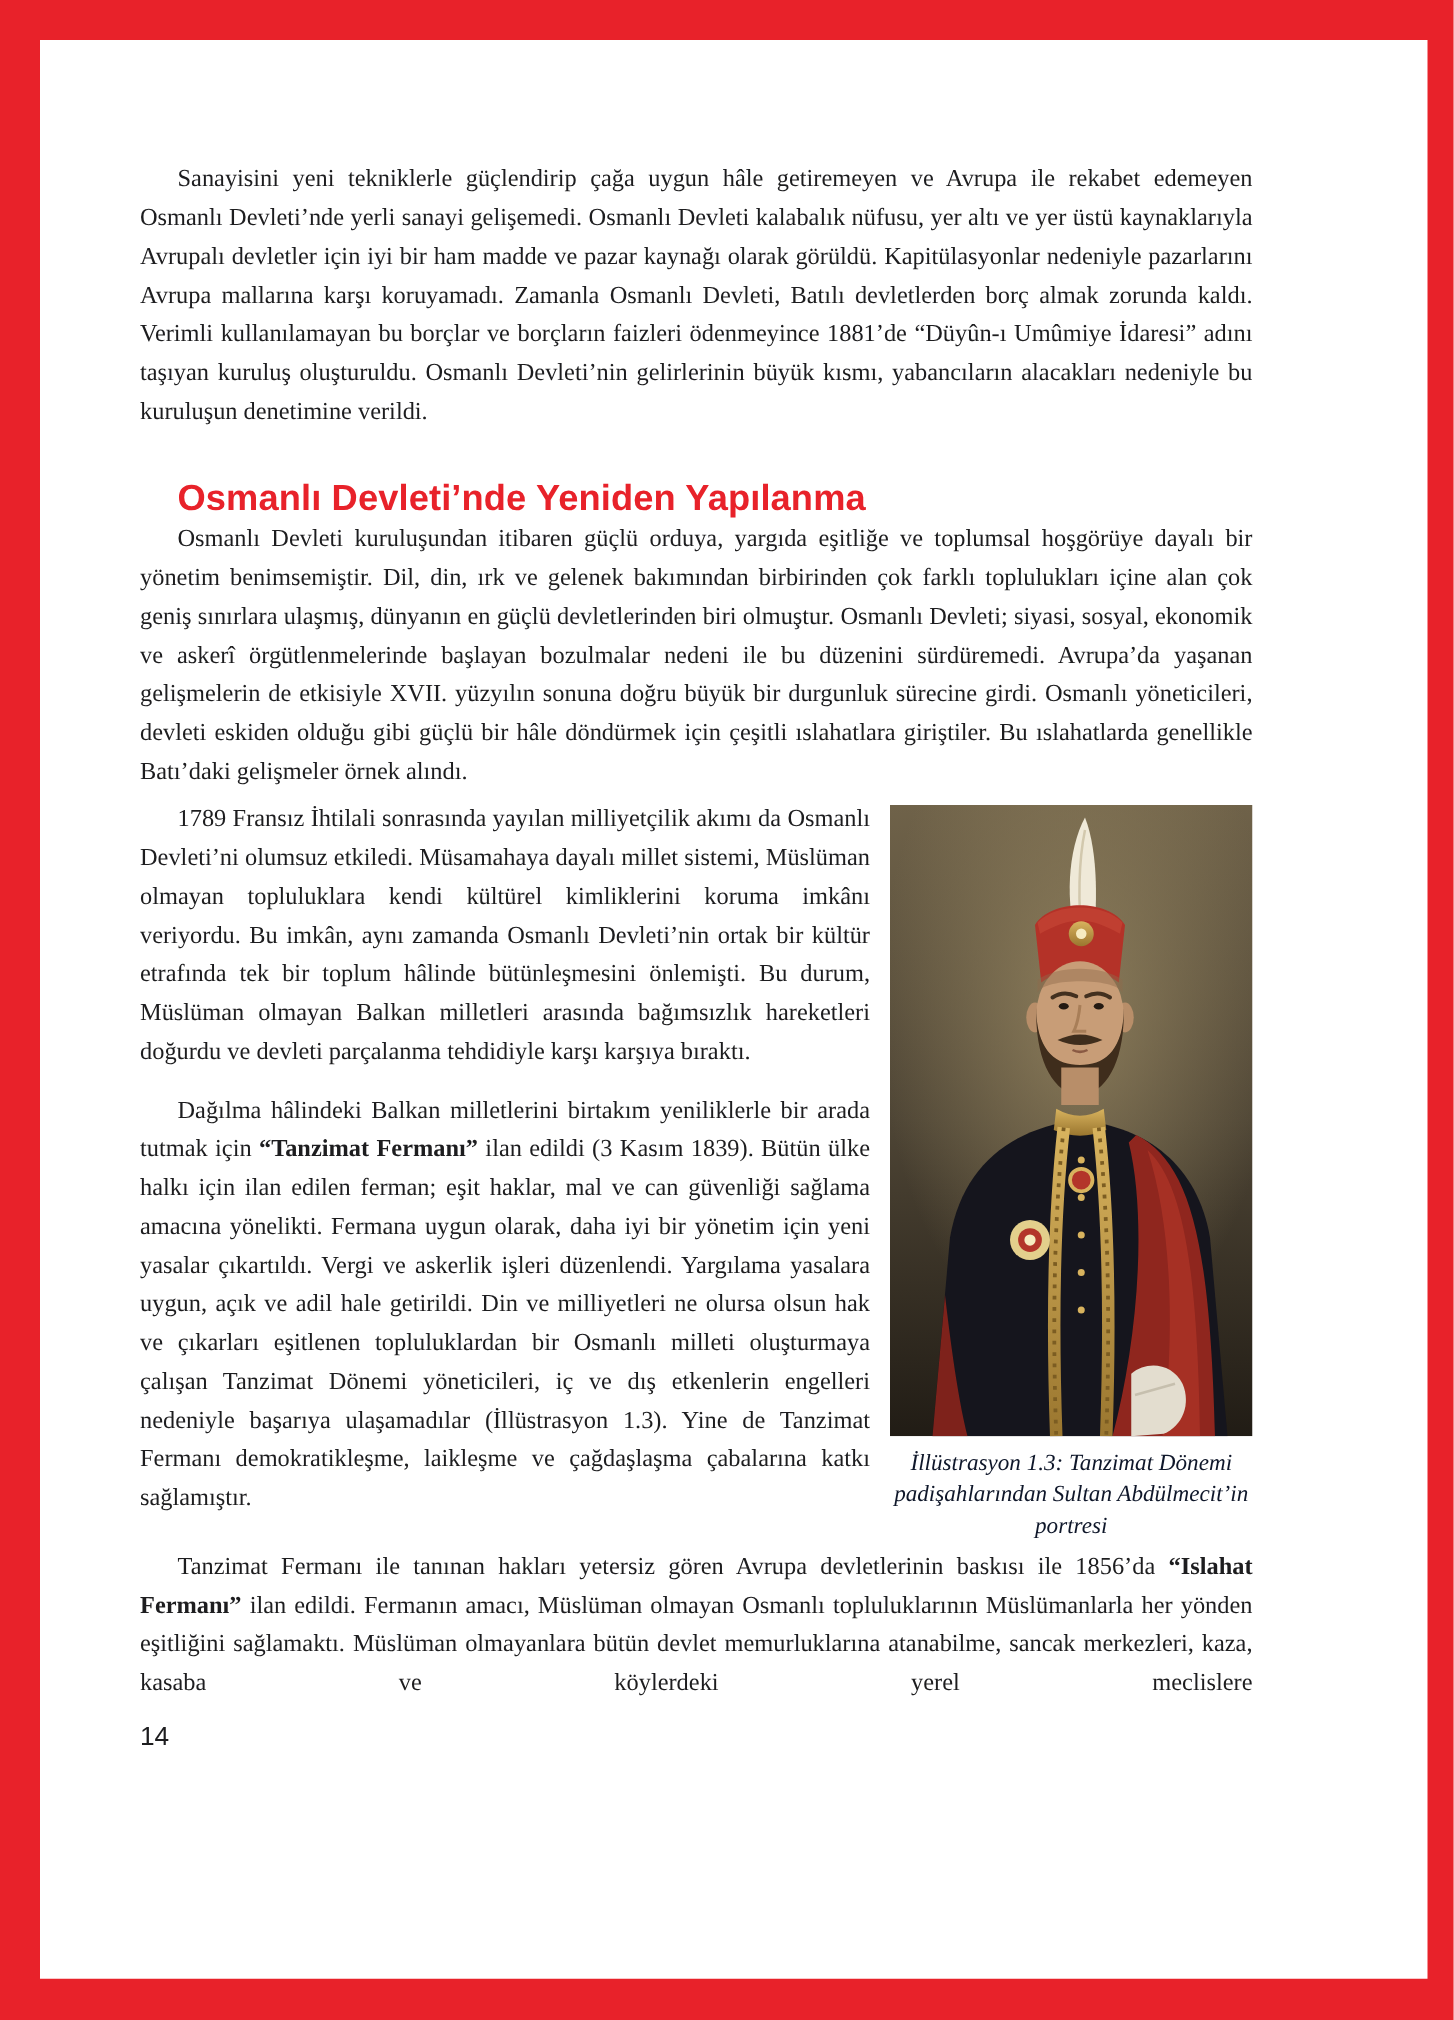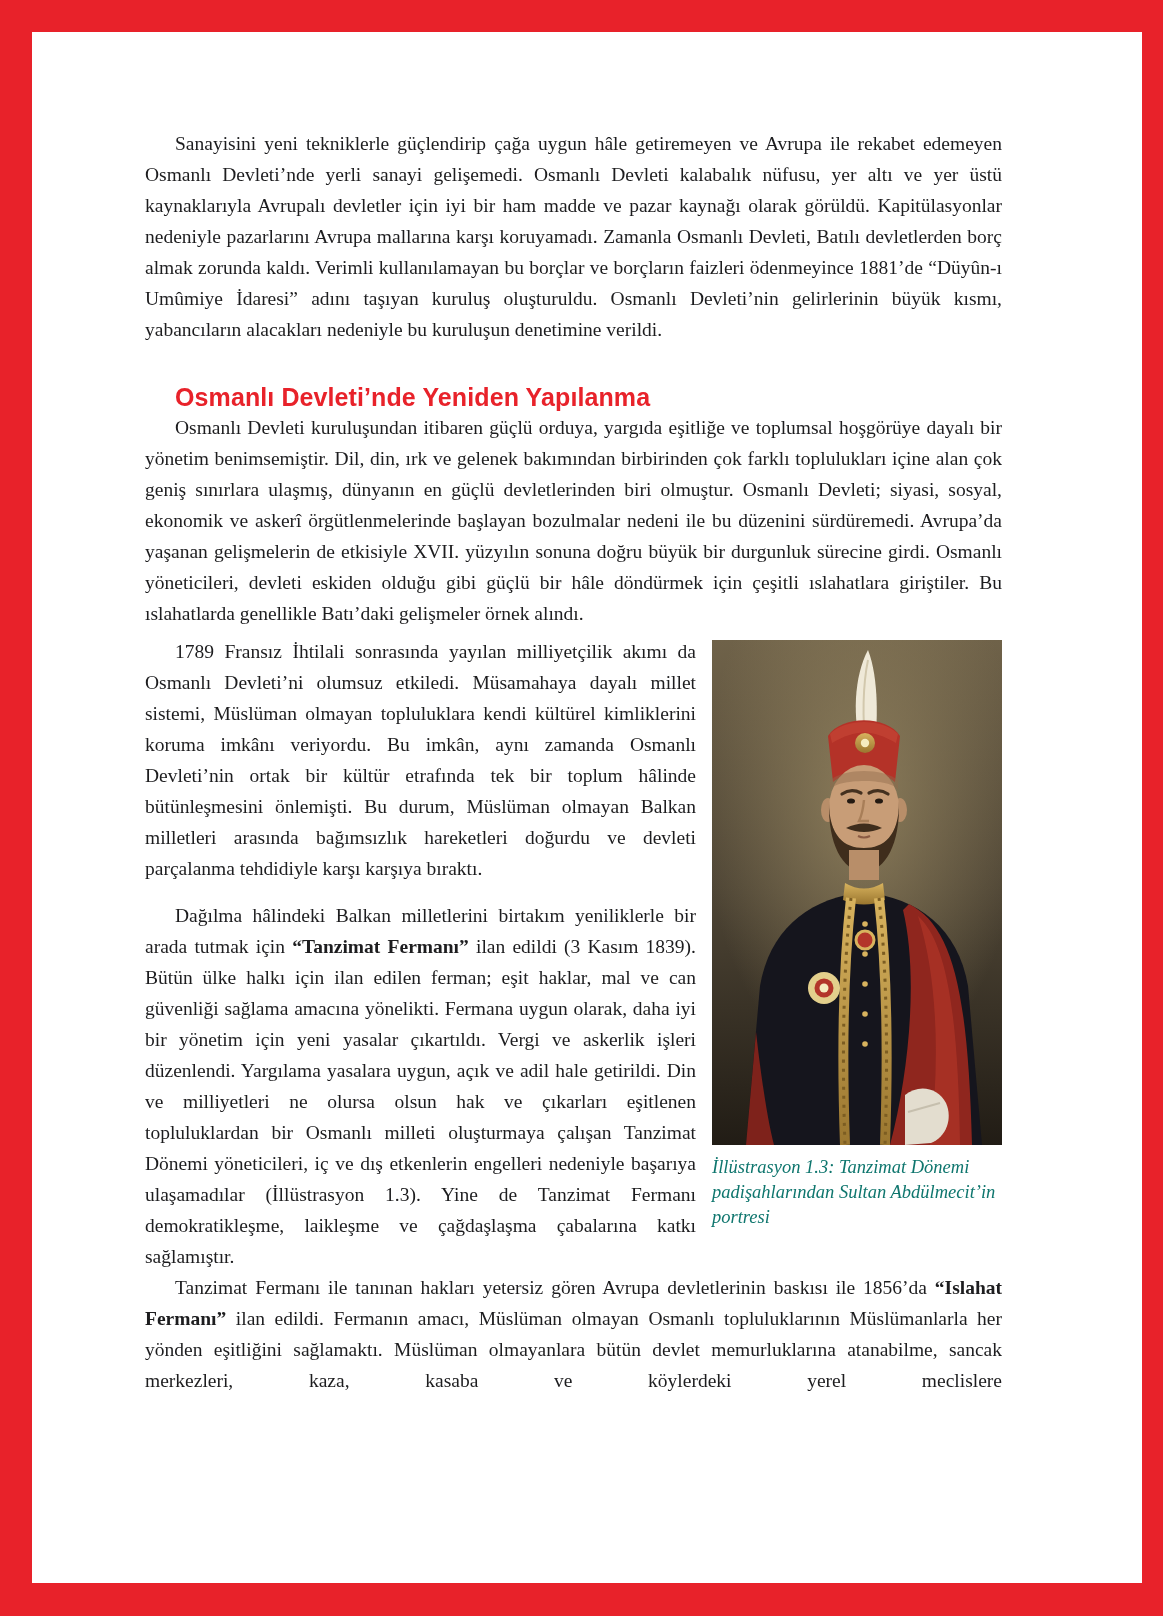--- a/index.html
+++ b/index.html
@@ -11,35 +11,35 @@
     height: 1616px;
     background: #ffffff;
     border-style: solid;
     border-color: var(--frame-red, #e8222a);
     border-width: 32px 21px 33px 32px;
     overflow: hidden;
     font-family: "Liberation Serif", serif;
     color: #1d1d1f;
   }
 
-  .content { padding: 96px 140px 0 113px; }
+  .content { padding: 96px 140px 0 80px; }
 
   p.body {
     font-size: 19.5px;
     line-height: 31px;
     text-align: justify;
     text-indent: 30px;
     margin: 0;
     hyphens: auto;
     -webkit-hyphens: auto;
   }
 
   .section-heading {
     font-family: "Liberation Sans", sans-serif;
-    font-size: 25px;
+    font-size: 29px;
     font-weight: 700;
     color: var(--heading-red, #e8222a);
     margin: 38px 0 0 30px;
     letter-spacing: 0.1px;
   }
 
   .subheading {
     font-family: "Liberation Serif", serif;
     font-size: 20px;
     font-weight: 700;
@@ -60,21 +60,22 @@
   .portrait-img {
     display: block;
     width: 290px;
     height: 505px;
   }
   .portrait-figure figcaption {
     margin-top: 10px;
     font-style: italic;
     font-size: 18.5px;
     line-height: 25px;
-    color: #0f766e;
+    text-align: center;
+    color: #0f172a;
   }
 
   .final-para {
     margin-top: 12px;
     text-align-last: justify;
   }
 
   .page-number {
     font-family: "Liberation Sans", sans-serif;
     font-size: 21px;
@@ -162,15 +163,16 @@
       </figure>
 
       <p class="body">1789 Fransız İhtilali sonrasında yayılan milliyetçilik akımı da Osmanlı Devleti’ni olumsuz etkiledi. Müsamahaya dayalı millet sistemi, Müslüman olmayan topluluklara kendi kültürel kimliklerini koruma imkânı veriyordu. Bu imkân, aynı zamanda Osmanlı Devleti’nin ortak bir kültür etrafında tek bir toplum hâlinde bütünleşmesini önlemişti. Bu durum, Müslüman olmayan Balkan milletleri arasında bağımsızlık hareketleri doğurdu ve devleti parçalanma tehdidiyle karşı karşıya bıraktı.</p>
 
       <p class="body"><span>Dağılma hâlindeki Balkan milletlerini birtakım yeniliklerle bir arada tutmak için </span><strong class="term">“Tanzimat Fermanı”</strong><span> ilan edildi (3 Kasım 1839). Bütün ülke halkı için ilan edilen ferman; eşit haklar, mal ve can güvenliği sağlama amacına yönelikti. Fermana uygun olarak, daha iyi bir yönetim için yeni yasalar çıkartıldı. Vergi ve askerlik işleri düzenlendi. Yargılama yasalara uygun, açık ve adil hale getirildi. Din ve milliyetleri ne olursa olsun hak ve çıkarları eşitlenen topluluklardan bir Osmanlı milleti oluşturmaya çalışan Tanzimat Dönemi yöneticileri, iç ve dış etkenlerin engelleri nedeniyle başarıya ulaşamadılar (İllüstrasyon 1.3). Yine de Tanzimat Fermanı demokratikleşme, laikleşme ve çağdaşlaşma çabalarına katkı sağlamıştır.</span></p>
 
     </div>
 
     <p class="body final-para"><span>Tanzimat Fermanı ile tanınan hakları yetersiz gören Avrupa devletlerinin baskısı ile 1856’da </span><strong class="term">“Islahat Fermanı”</strong><span> ilan edildi. Fermanın amacı, Müslüman olmayan Osmanlı topluluklarının Müslümanlarla her yönden eşitliğini sağlamaktı. Müslüman olmayanlara bütün devlet memurluklarına atanabilme, sancak merkezleri, kaza, kasaba ve köylerdeki yerel meclislere</span></p>
 
+    <div class="page-number">14</div>
 
   </div>
 </div>
 
 </body></html>

